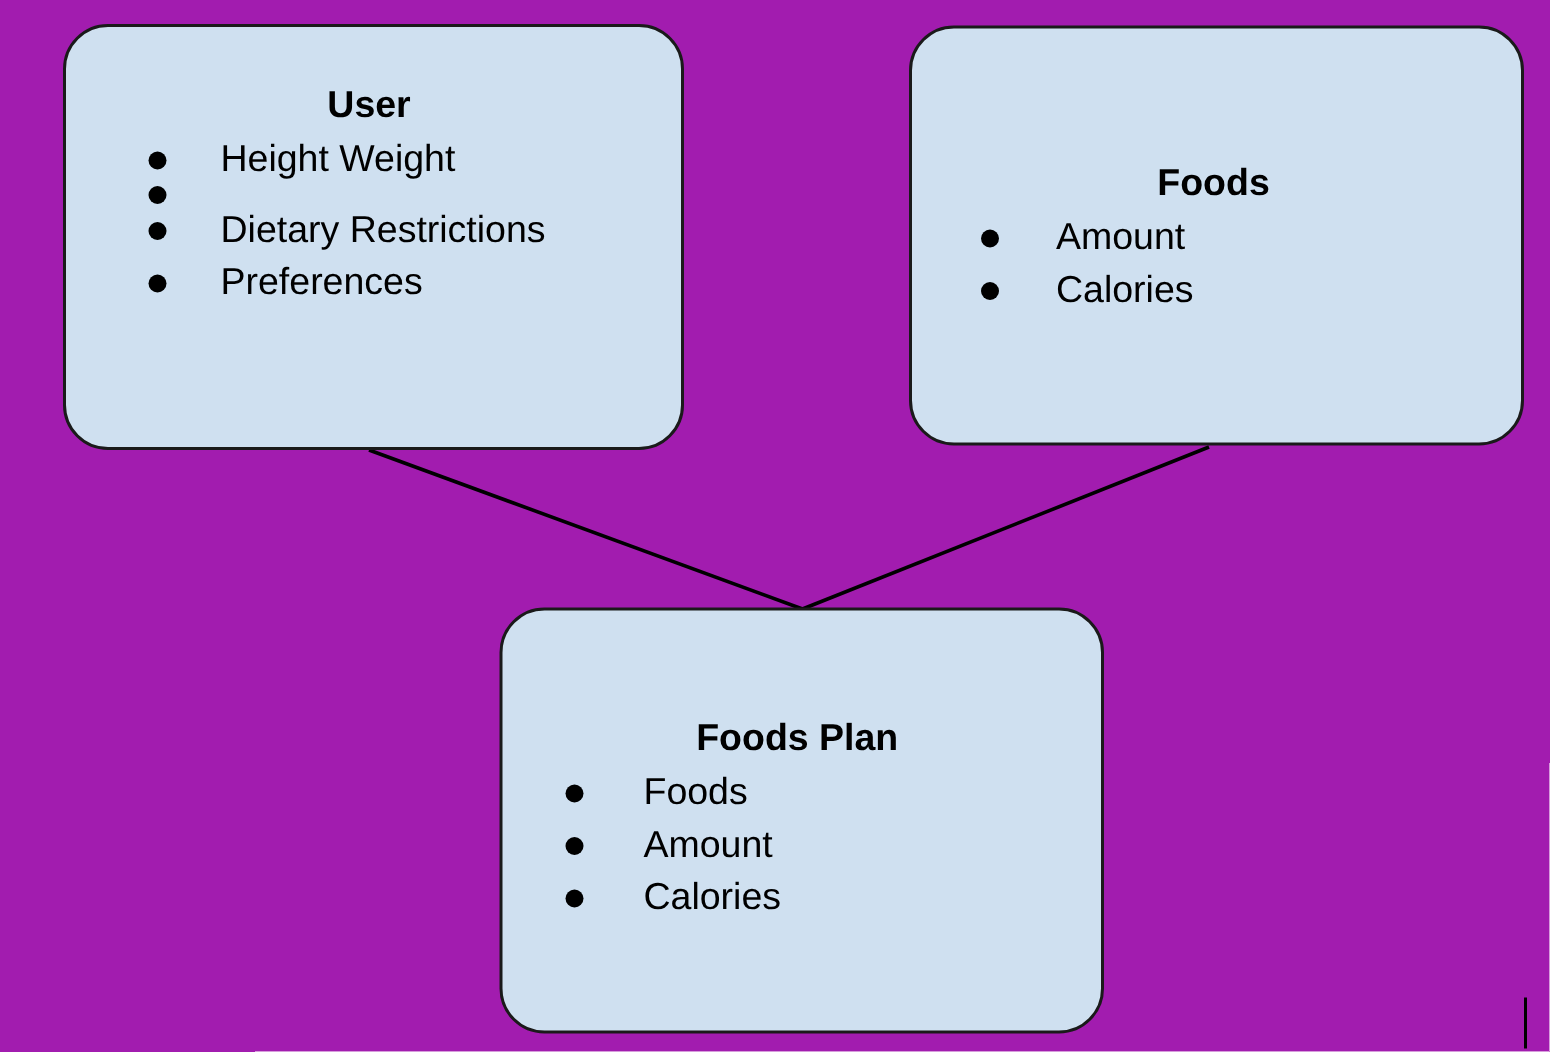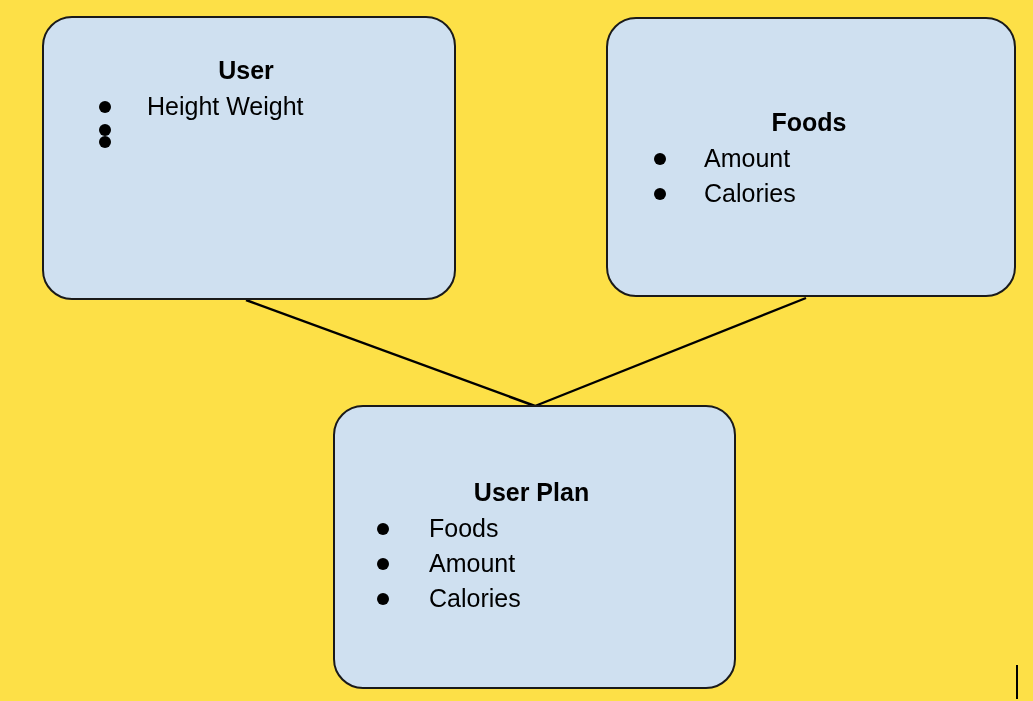--- a/index.html
+++ b/index.html
@@ -4,21 +4,21 @@
 <style>
   html, body {
     margin: 0;
     padding: 0;
     background: #ffffff;
   }
   #canvas {
     position: relative;
     width: 1033px;
     height: 701px;
-    background: #fde047;
+    background: #a21caf;
     overflow: hidden;
     font-family: "Liberation Sans", sans-serif;
   }
   #connector-layer {
     position: absolute;
     left: 0;
     top: 0;
     width: 1033px;
     height: 701px;
     pointer-events: none;
@@ -118,40 +118,45 @@
     <ul class="attr-list">
       <li class="attr-item">
         <span class="attr-bullet"></span>
         <span class="attr-label">Height Weight</span>
       </li>
       <li class="attr-item">
         <span class="attr-bullet"></span>
       </li>
       <li class="attr-item">
         <span class="attr-bullet"></span>
+        <span class="attr-label">Dietary Restrictions</span>
+      </li>
+      <li class="attr-item">
+        <span class="attr-bullet"></span>
+        <span class="attr-label">Preferences</span>
       </li>
     </ul>
   </div>
 
   <div class="entity-box" id="box-foods">
     <div class="box-title">Foods</div>
     <ul class="attr-list">
       <li class="attr-item">
         <span class="attr-bullet"></span>
         <span class="attr-label">Amount</span>
       </li>
       <li class="attr-item">
         <span class="attr-bullet"></span>
         <span class="attr-label">Calories</span>
       </li>
     </ul>
   </div>
 
   <div class="entity-box" id="box-mealplan">
-    <div class="box-title">User Plan</div>
+    <div class="box-title">Foods Plan</div>
     <ul class="attr-list">
       <li class="attr-item">
         <span class="attr-bullet"></span>
         <span class="attr-label">Foods</span>
       </li>
       <li class="attr-item">
         <span class="attr-bullet"></span>
         <span class="attr-label">Amount</span>
       </li>
       <li class="attr-item">

